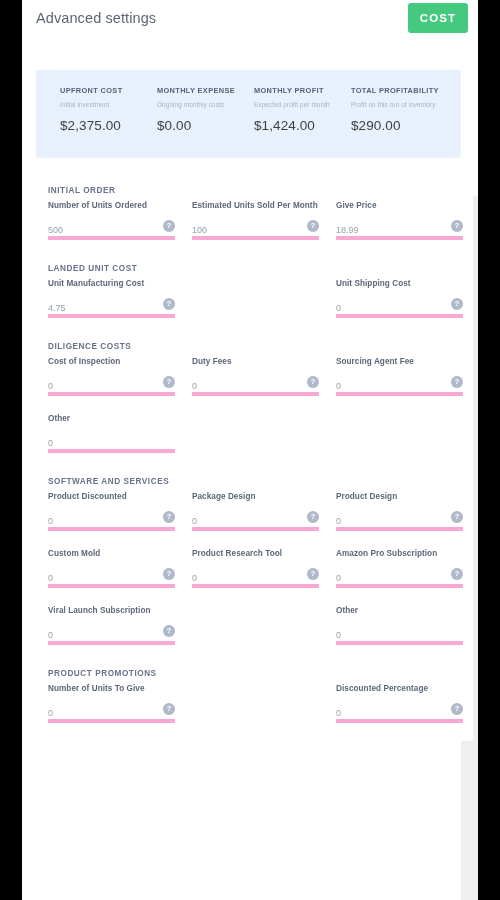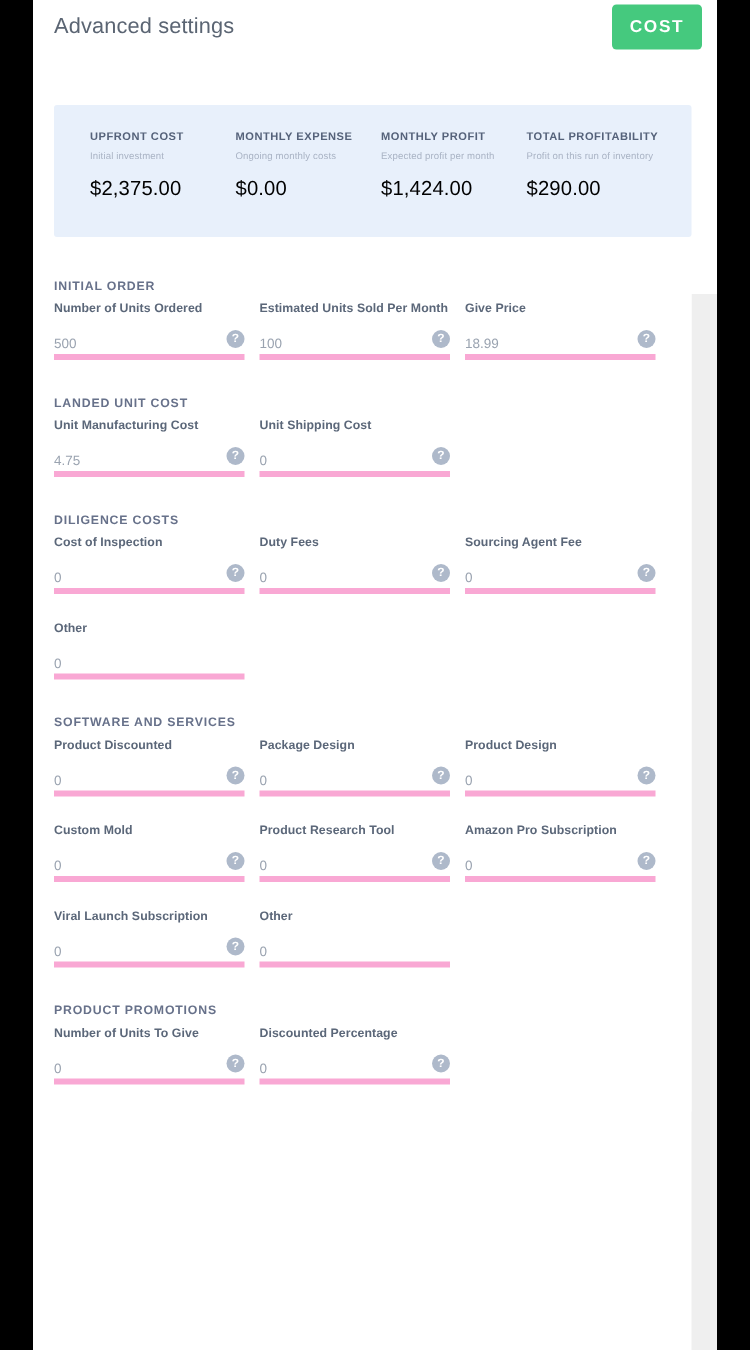--- a/index.html
+++ b/index.html
@@ -107,44 +107,45 @@
   .metric-sub {
     margin-top: 6px;
     font-size: 6.4px;
     color: #a9b3c4;
     letter-spacing: .1px;
     white-space: nowrap;
   }
   .metric-value {
     margin-top: 10px;
     font-size: 13.5px;
-    color: #000000;
+    color: #404040;
     letter-spacing: .1px;
     white-space: nowrap;
   }
 
   
   .form-body {
     position: absolute;
-    left: 0; top: 186px;
+    left: 12px; top: 186px;
     width: 439px;
     background: #ffffff;
   }
   .section { position: relative; }
   .section-title {
     margin: 0 0 6px 14px;
     font-size: 8.2px;
     font-weight: bold;
     color: #67718a;
     letter-spacing: .55px;
   }
   .field-grid {
     display: flex;
     flex-wrap: wrap;
     padding-left: 14px;
+    justify-content: space-between;
   }
   .field {
     position: relative;
     width: 127px;
     margin-right: 10px;
     margin-bottom: 18px;
   }
   .field-label {
     font-size: 8.2px;
     font-weight: bold;

